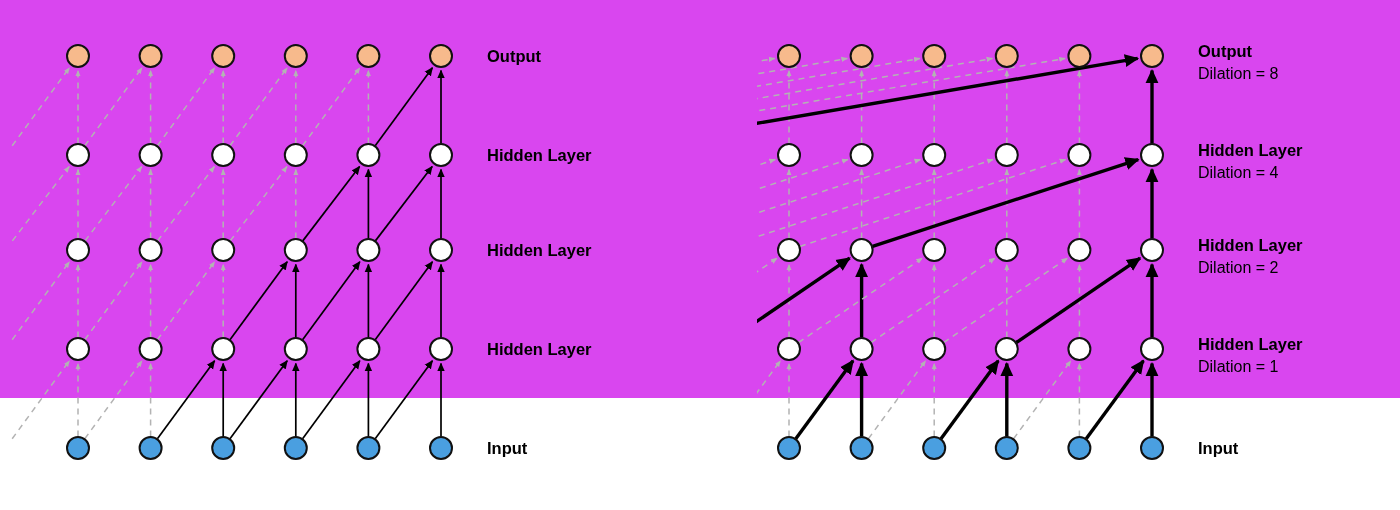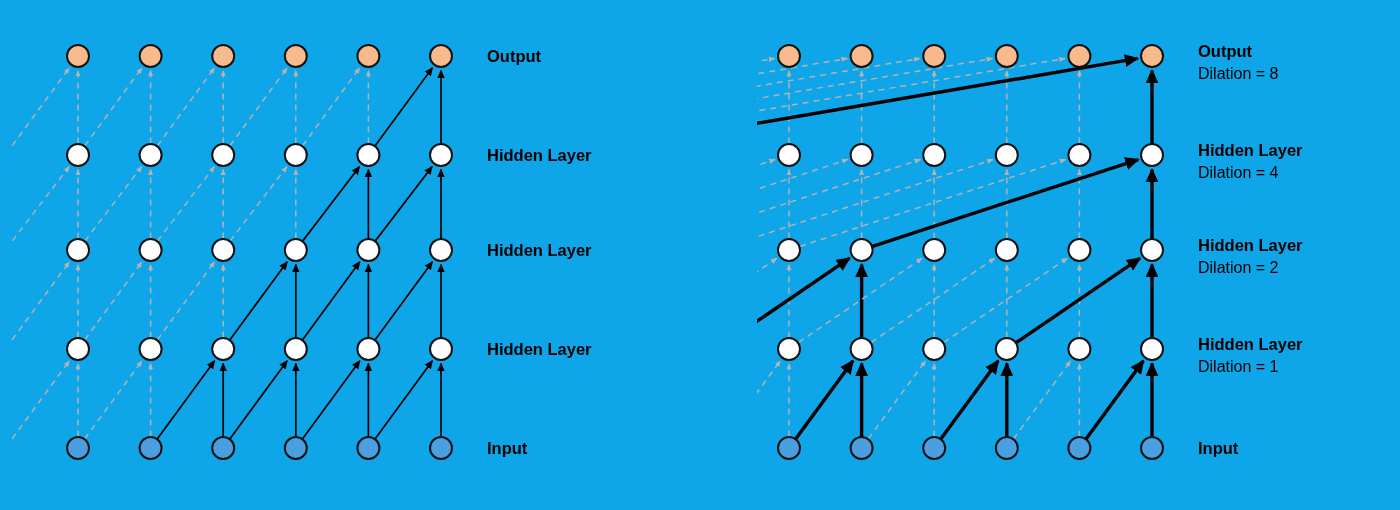--- a/index.html
+++ b/index.html
@@ -1,18 +1,18 @@
 <!DOCTYPE html>
 <html><head>
 <meta charset="utf-8">
 <style>
   html,body{margin:0;padding:0;background:#ffffff;}
   body{width:1400px;height:510px;overflow:hidden;
        font-family:"Liberation Sans","DejaVu Sans",sans-serif;}
-  #stage{position:relative;width:1400px;height:510px;background:#0ea5e9;}
+  #stage{position:relative;width:1400px;height:398px;background:#d946ef;}
   svg.diagram{position:absolute;top:0;left:0;width:1400px;height:510px;}
   .lbl-title{font-family:"Liberation Sans","DejaVu Sans",sans-serif;
              font-size:16.5px;font-weight:700;fill:#000;}
   .lbl-sub{font-family:"Liberation Sans","DejaVu Sans",sans-serif;
            font-size:16px;font-weight:400;fill:#000;}
 </style>
 </head>
 <body>
 
 <div id="stage">

